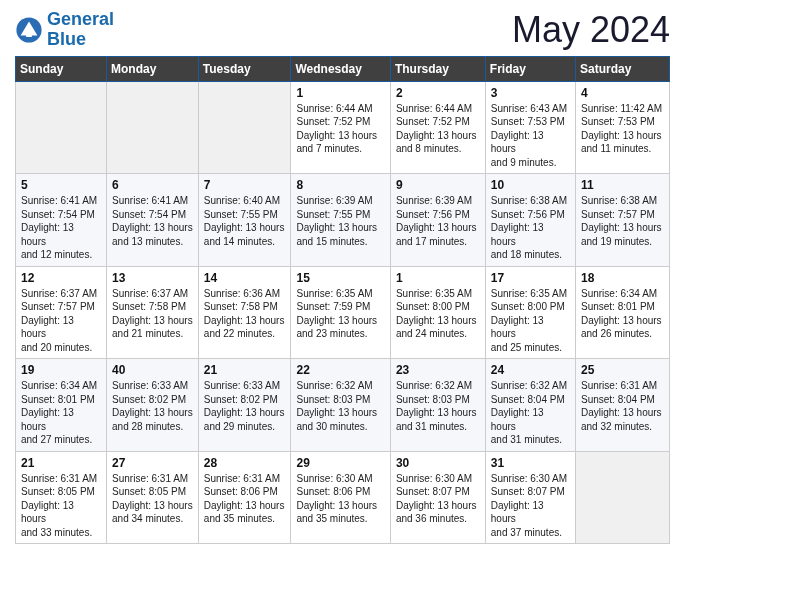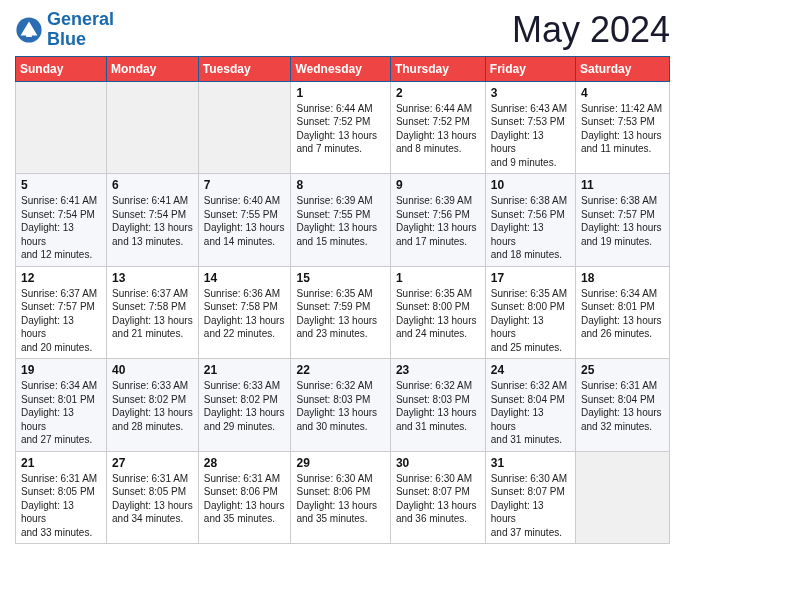--- a/index.html
+++ b/index.html
@@ -50,21 +50,21 @@
     .subtitle {
       font-size: 15px;
       color: #333;
     }
     .calendar {
       width: 100%;
       border-collapse: collapse;
       font-size: 11px;
     }
     .calendar thead tr th {
-      background: #ef4444;
+      background: #404040;
       color: #fff;
       padding: 5px 4px;
       text-align: left;
       font-size: 12px;
       font-weight: bold;
       border: 1px solid #1a5a9a;
     }
     .calendar tbody tr td {
       vertical-align: top;
       padding: 4px 5px;

